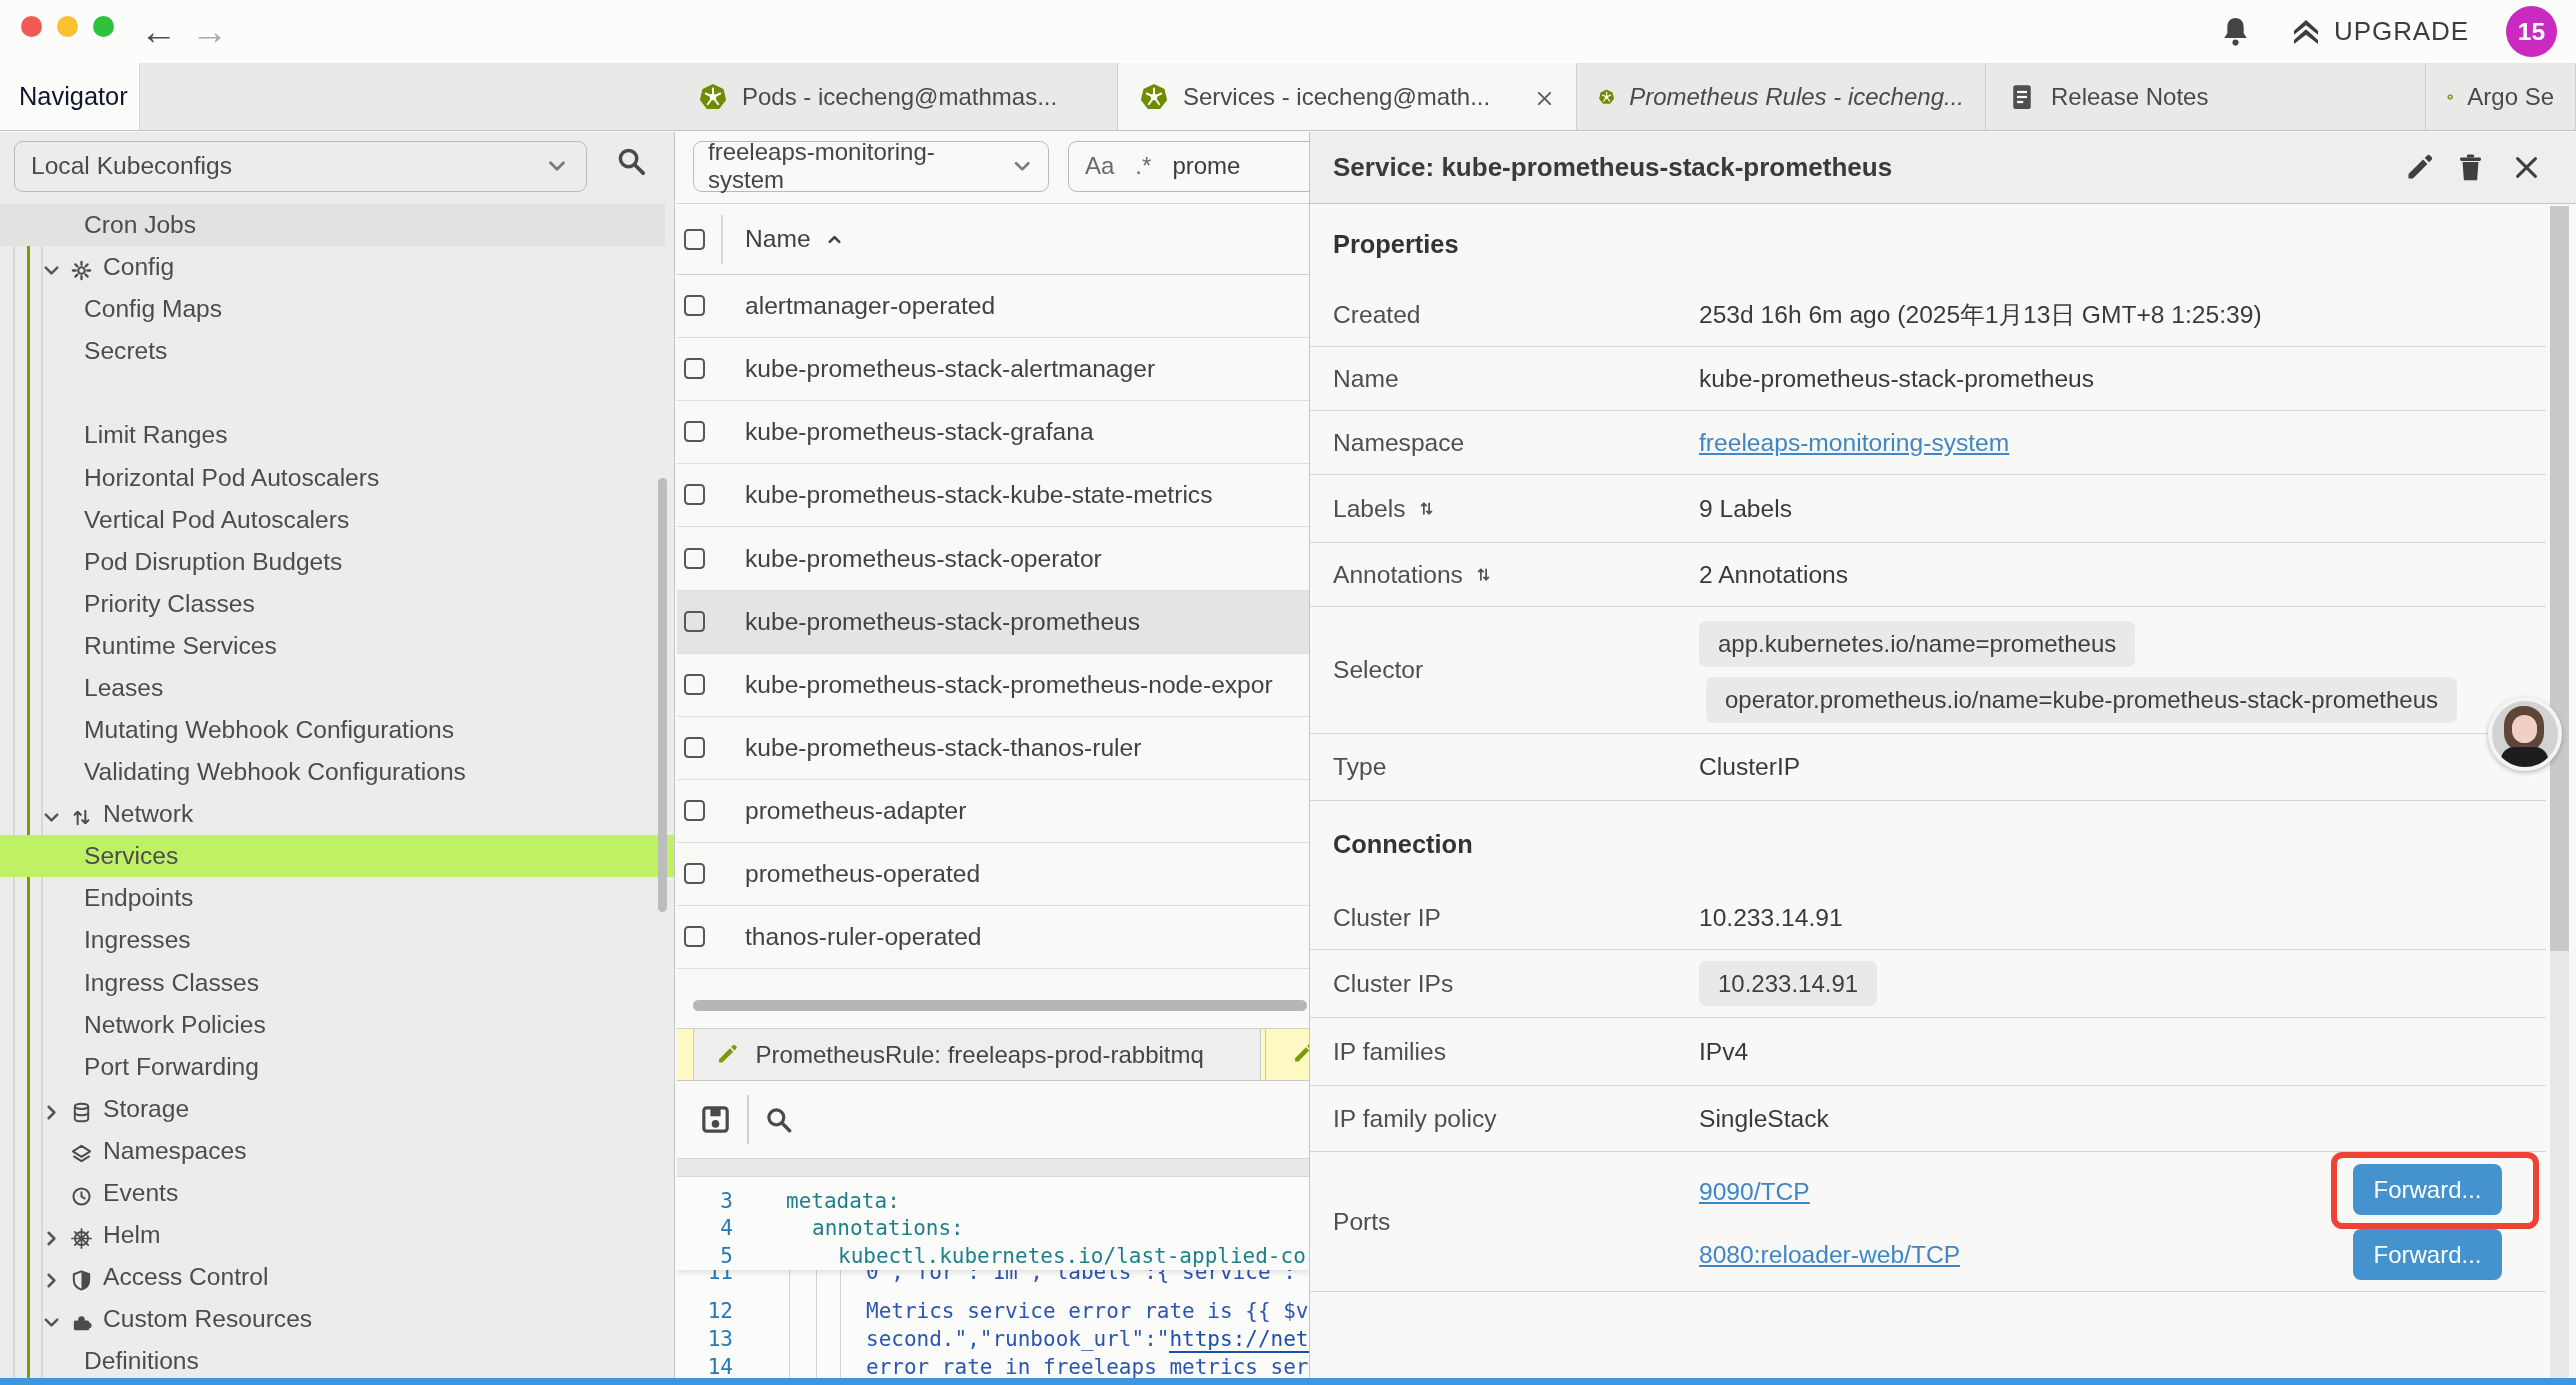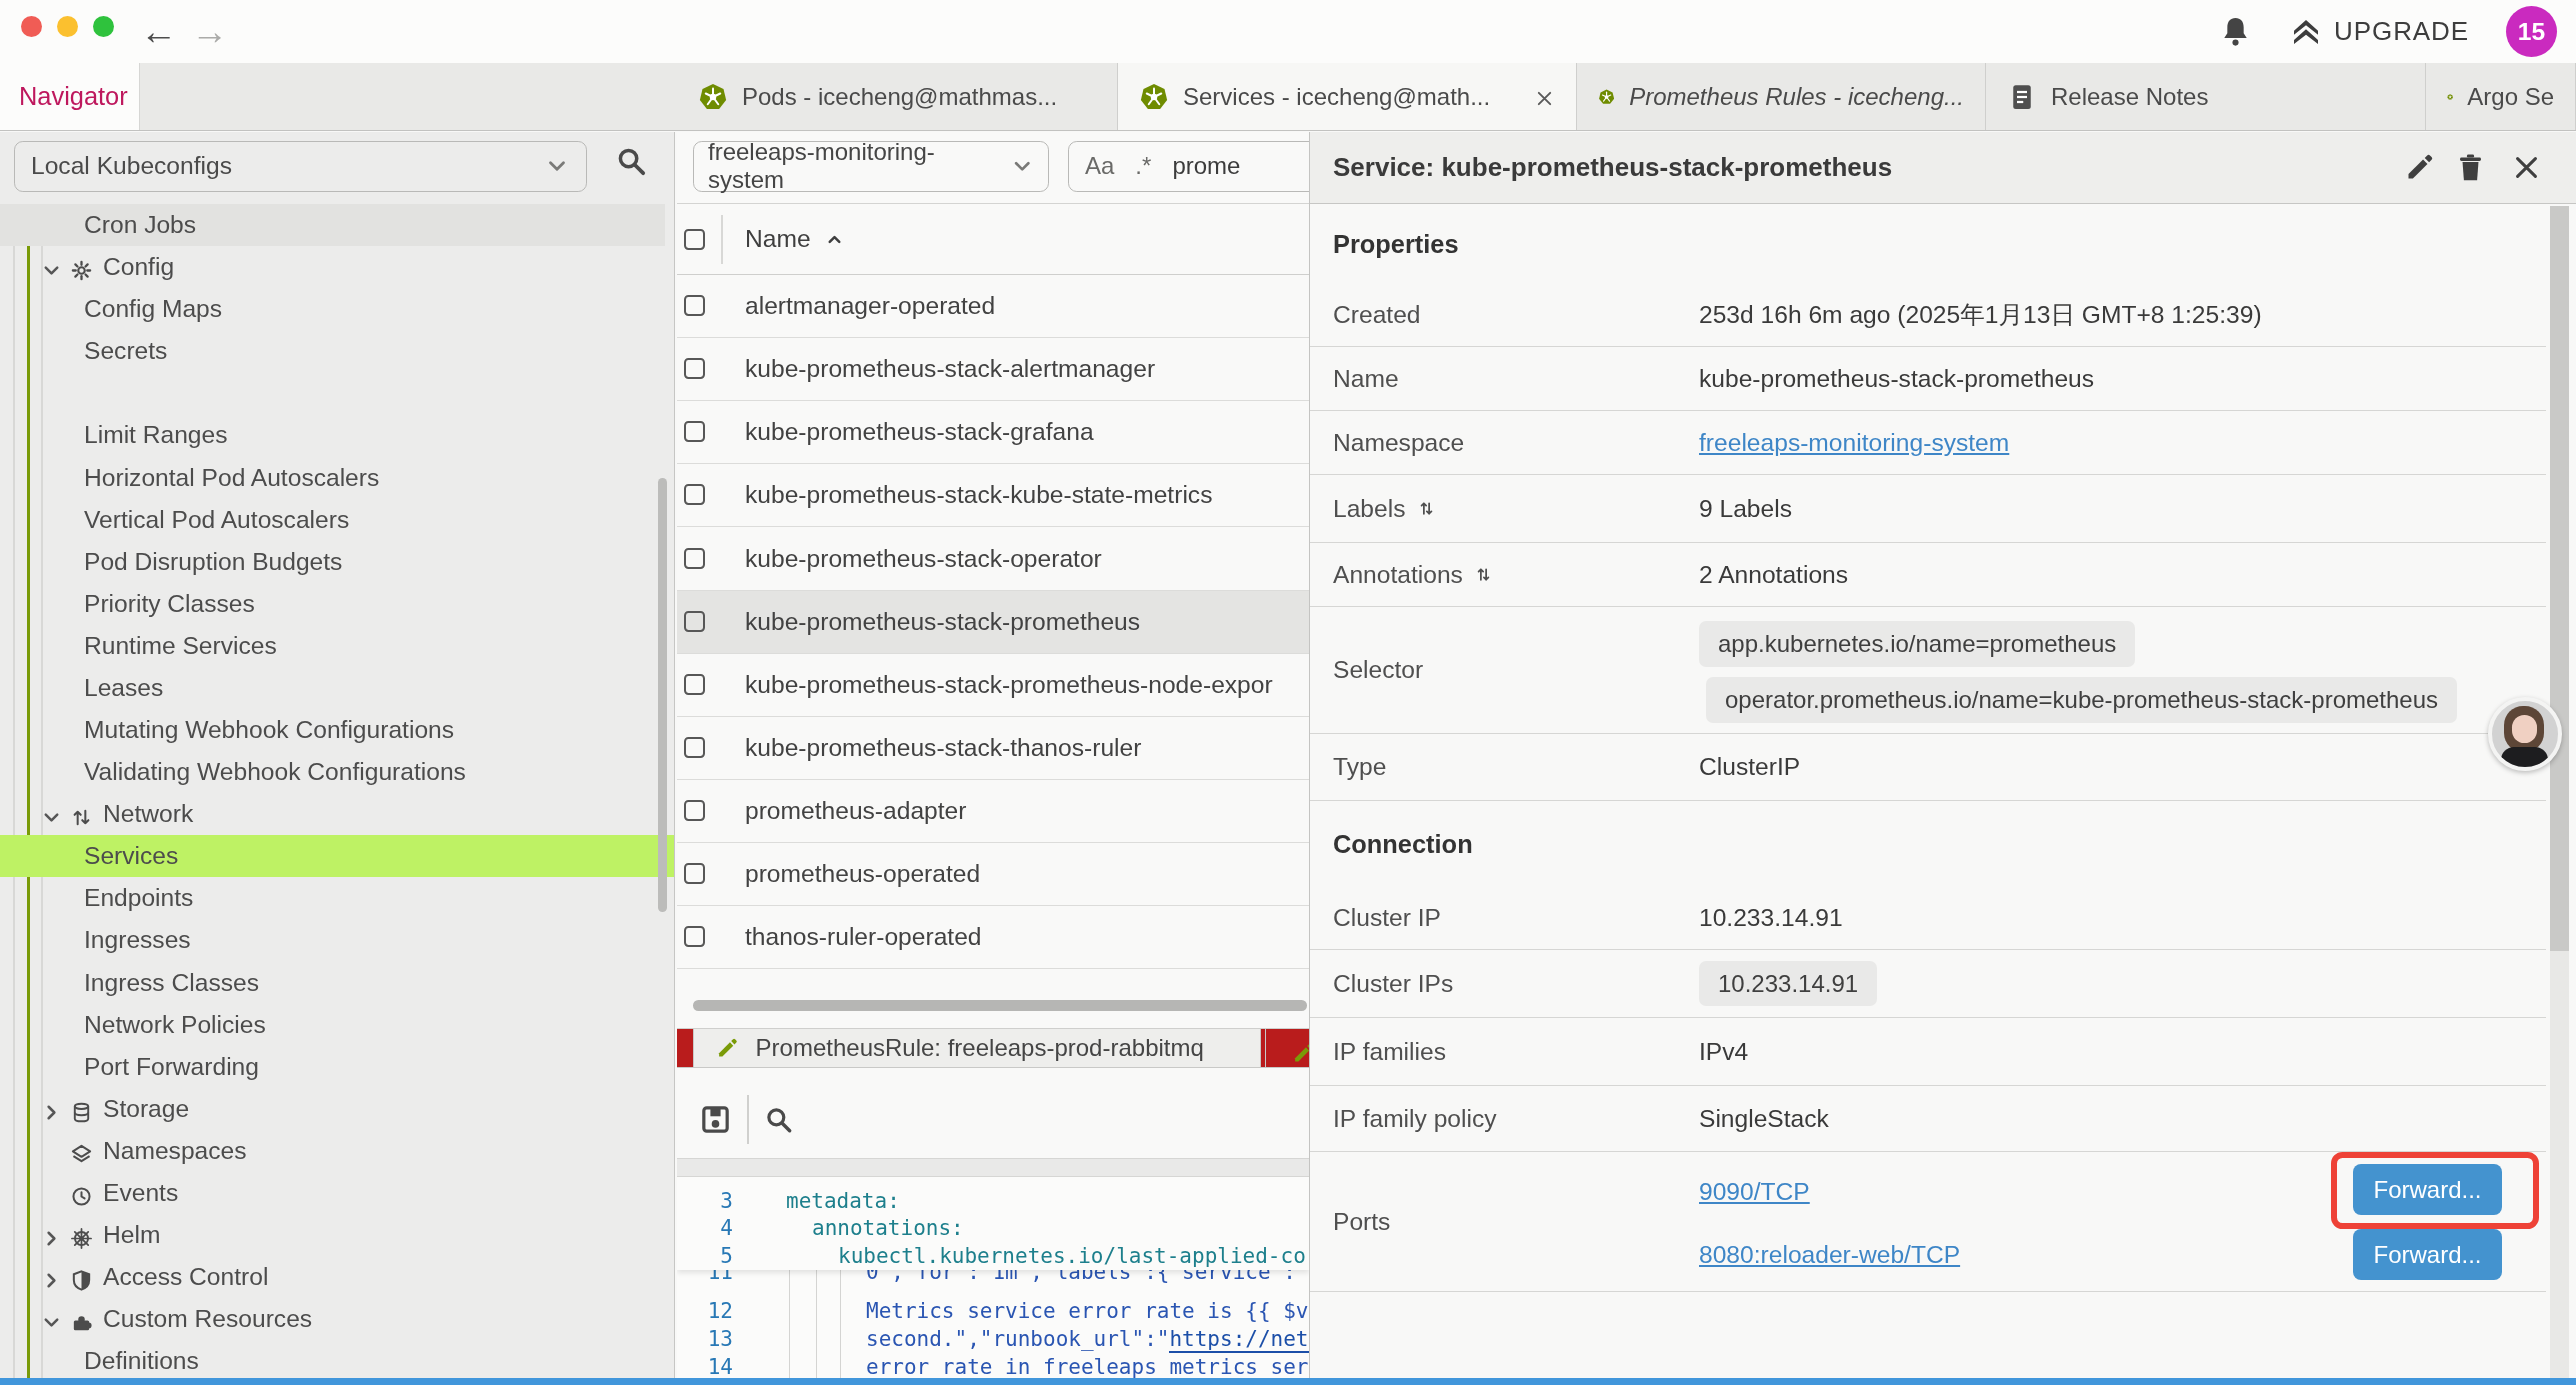--- a/index.html
+++ b/index.html
@@ -12,21 +12,21 @@
   .tl.r{left:21px;background:#f05c55}.tl.y{left:57px;background:#fbc02f}.tl.g{left:93px;background:#2fc23d}
   .navarrow{position:absolute;top:10.5px;font-size:37px;line-height:42px;color:#4d4d4d;cursor:default}
   .navarrow.fwd{color:#ababa9}
   .tb-right{position:absolute;right:0;top:0;height:63px;display:flex;align-items:center;gap:37px;padding-right:19px}
   .upgrade{display:flex;align-items:center;gap:12.3px;font-size:26px;color:#3d3d3d;letter-spacing:0.9px}
   .badge{width:51px;height:51px;border-radius:50%;background:#ca2abf;color:#fff;font-size:24.6px;
          display:flex;align-items:center;justify-content:center;font-weight:bold}
   
   .tabstrip{position:absolute;left:0;top:63px;right:0;height:68px;background:#e9e9e7;border-bottom:1.8px solid #c2c2c0;box-sizing:border-box}
   .nav-tab{position:absolute;left:0;top:0;bottom:0;width:140px;background:#fcfcfb;border-right:1.8px solid #d6d6d4;
-           display:flex;align-items:center;padding-left:19px;font-size:25.4px;color:#be185d;box-sizing:border-box}
+           display:flex;align-items:center;padding-left:19px;font-size:25.4px;color:#0f172a;box-sizing:border-box}
   #tabs{position:absolute;left:677px;top:0;bottom:0;right:0;display:flex;overflow:hidden}
   .tab{flex:none;display:flex;align-items:center;gap:14px;padding:0 21px;border-right:1.8px solid #cfcfcd;
        font-size:24px;color:#4a4a4a;box-sizing:border-box;white-space:nowrap;overflow:hidden}
   .tab.active{background:#f7f7f5}
   .tab.italic .tlabel{font-style:italic}
   .tab .tclose{margin-left:auto;color:#5a5a5a}
   
   .sidebar{position:absolute;left:0;top:132px;width:675px;bottom:7px;background:#ececeb;
            border-right:1.8px solid #c6c6c4;box-sizing:border-box;overflow:hidden}
   .kc-row{position:absolute;left:0;top:0;right:0;height:72px}
@@ -58,21 +58,21 @@
   .thead{position:absolute;left:0;top:72px;right:0;height:71px;border-bottom:1.8px solid #cfcfcd;box-sizing:border-box}
   .thead .hdiv{position:absolute;left:44px;top:10.5px;bottom:10.5px;width:1.8px;background:#d8d8d6}
   .thead .hname{position:absolute;left:68px;top:0;bottom:0;display:flex;align-items:center;gap:12.3px;font-size:24.6px;color:#3f3f3f}
   .cb{position:absolute;left:7px;width:21px;height:21px;border:2.6px solid #575757;border-radius:4.4px;box-sizing:border-box}
   #rows{position:absolute;left:0;top:143px;right:0;height:694px}
   .trow{position:absolute;left:0;right:0;height:63px;border-bottom:1.8px solid #dcdcda;box-sizing:border-box}
   .trow.sel{background:#e4e4e2}
   .trow .cb{top:20px}
   .trow .rname{position:absolute;left:68px;top:0;bottom:0;display:flex;align-items:center;font-size:24.6px;color:#424242;white-space:nowrap}
   .hscroll{position:absolute;left:16px;top:868px;width:614px;height:10.5px;border-radius:5.3px;background:#b6b6b4}
-  .etabbar{position:absolute;left:0;top:896px;right:0;height:40px;background:#b91c1c;border-top:1.8px solid #cfcfcd;
+  .etabbar{position:absolute;left:0;top:896px;right:0;height:53px;background:#fef9c3;border-top:1.8px solid #cfcfcd;
            border-bottom:1.8px solid #c9c9c7;box-sizing:border-box}
   .etab{position:absolute;left:16px;top:0;bottom:0;width:568px;background:#eeeeec;border-left:1.8px solid #c9c9c7;
         border-right:1.8px solid #c9c9c7;box-sizing:border-box;display:flex;align-items:center;gap:16px;
         padding-left:21px;font-size:24px;color:#454545;white-space:nowrap;overflow:hidden}
   .etab2{position:absolute;left:588px;top:0;bottom:0;right:0;border-left:1.8px solid #c9c9c7}
   .etab2 .pp{position:absolute;left:24.6px;top:12.3px;color:#7a9b08}
   .etoolbar{position:absolute;left:0;top:956px;right:0;height:63px}
   .etoolbar .vd{position:absolute;left:70px;top:7px;bottom:7px;width:1.8px;background:#d0d0ce}
   .strip{position:absolute;left:0;top:1026px;right:0;height:19px;background:#e9e9e8;border-top:1.8px solid #d6d6d4;
          border-bottom:1.8px solid #d6d6d4;box-sizing:border-box}

